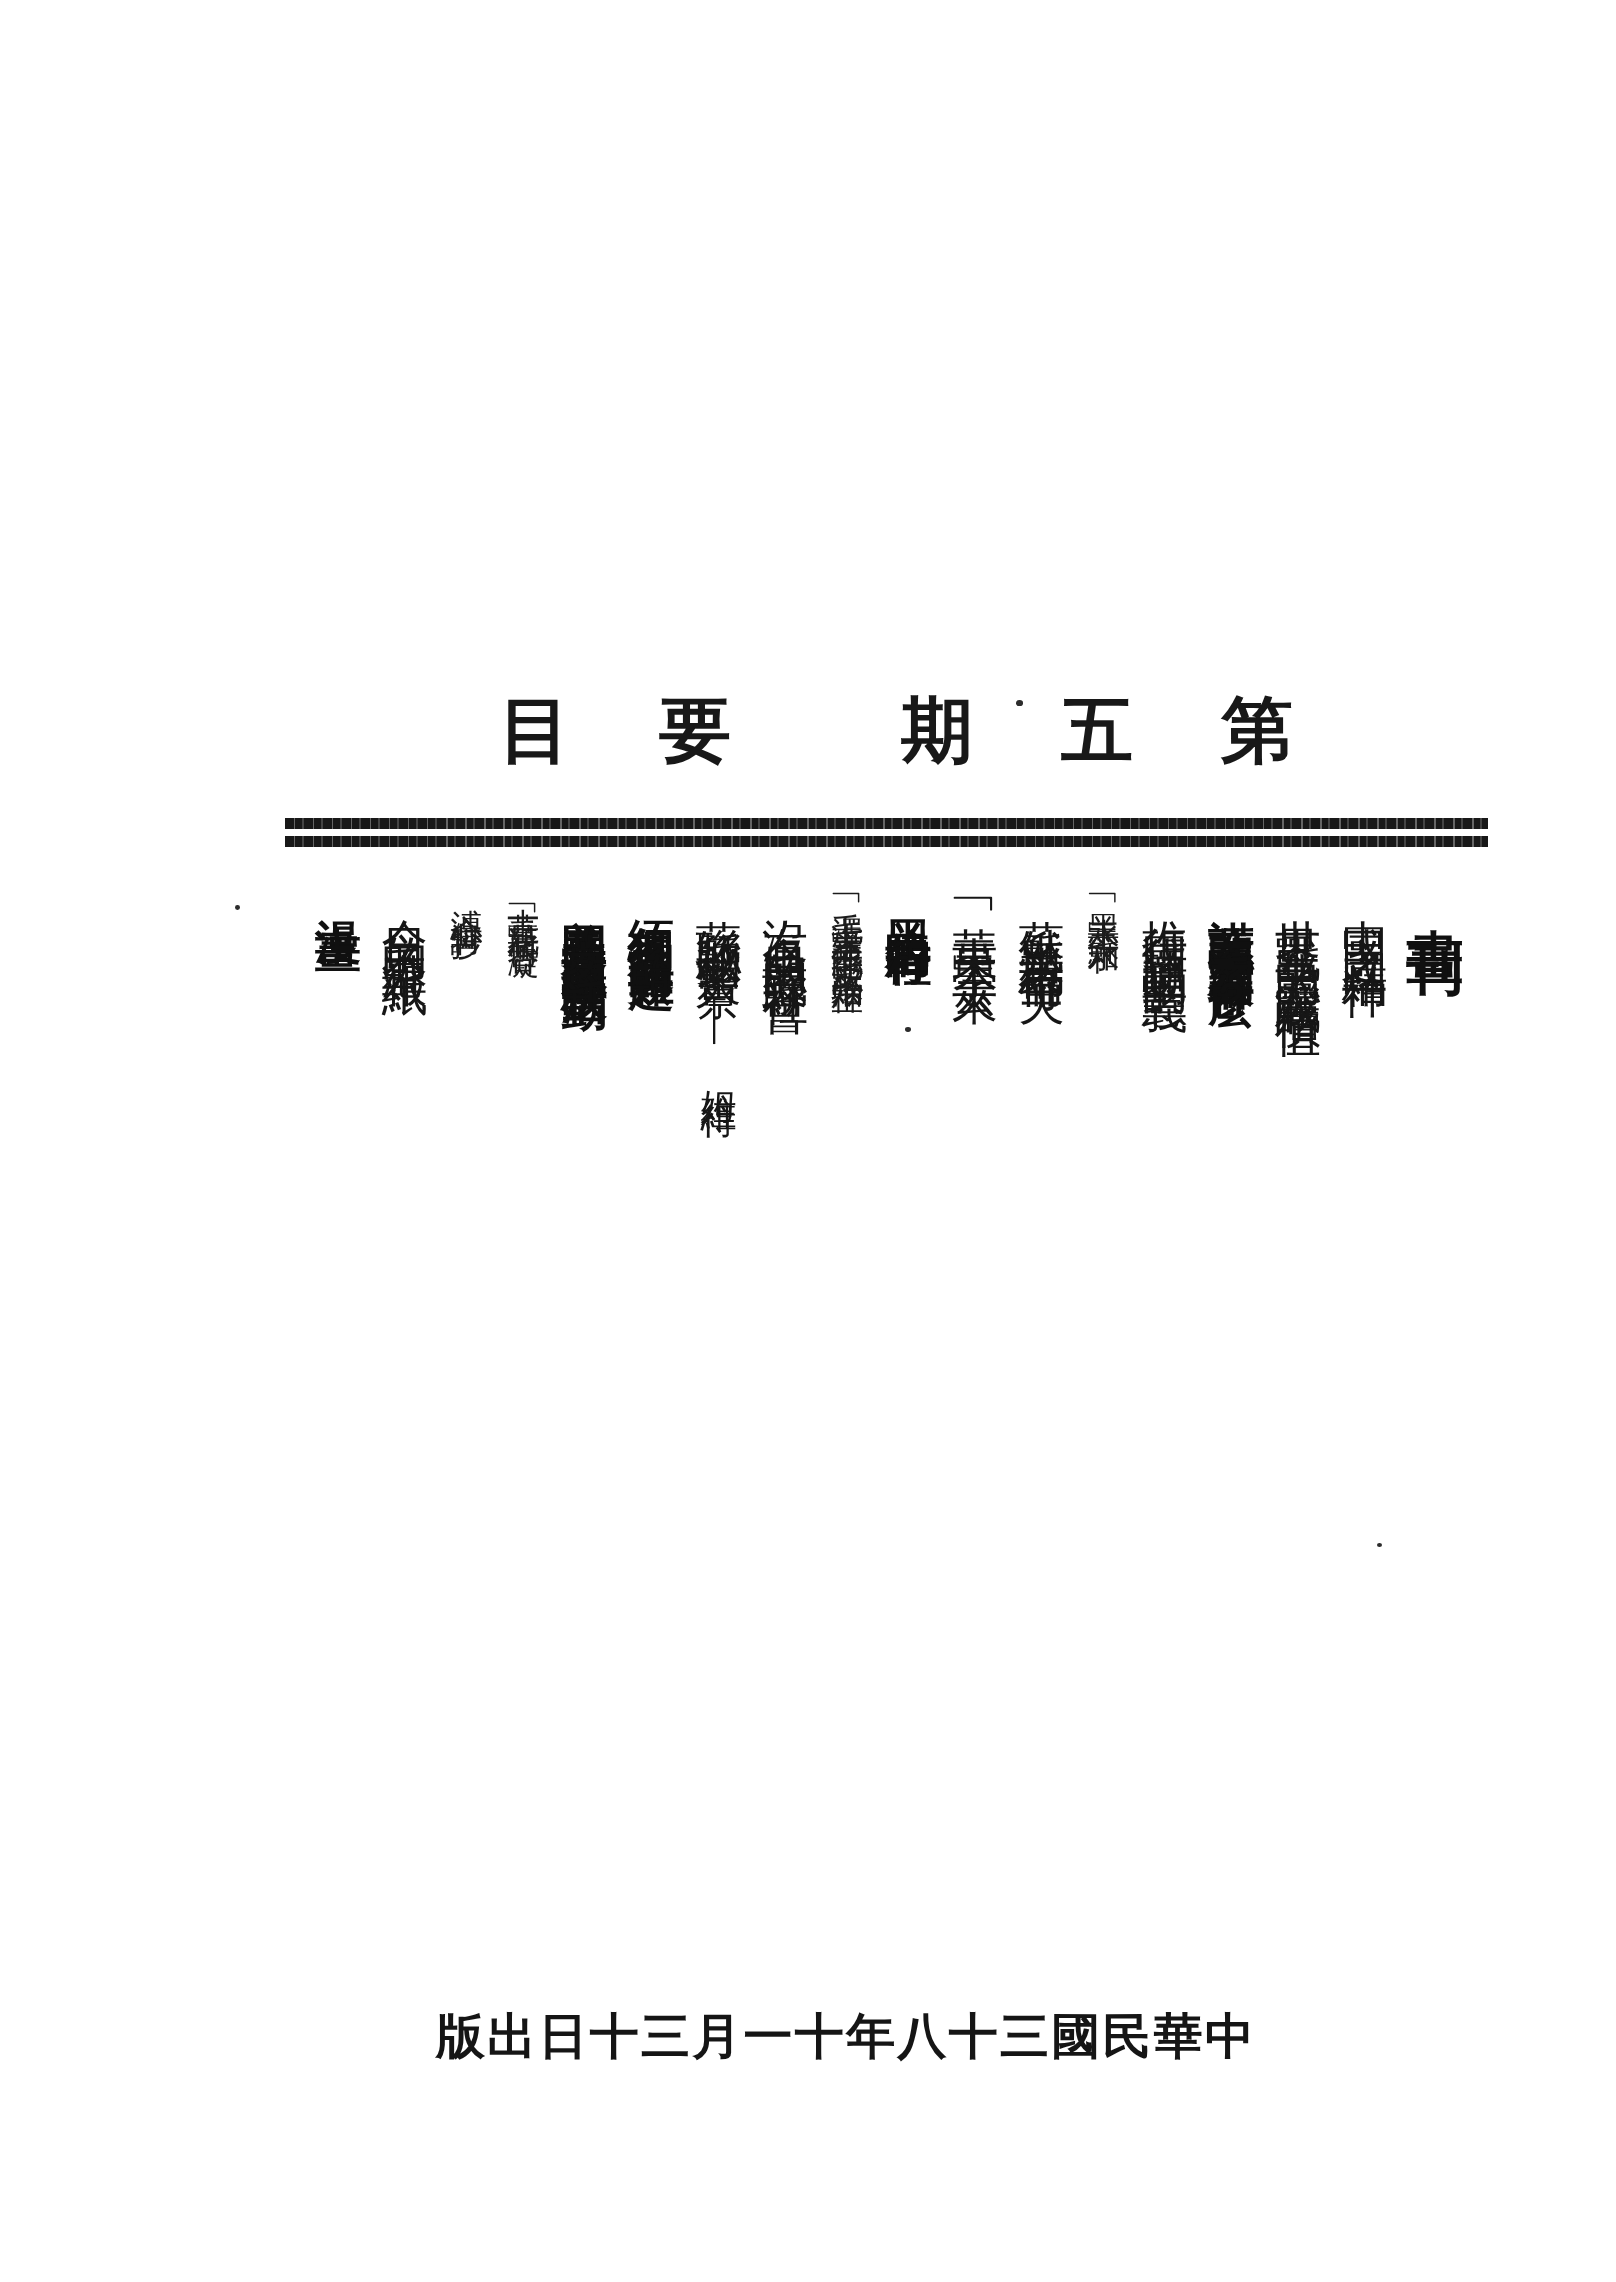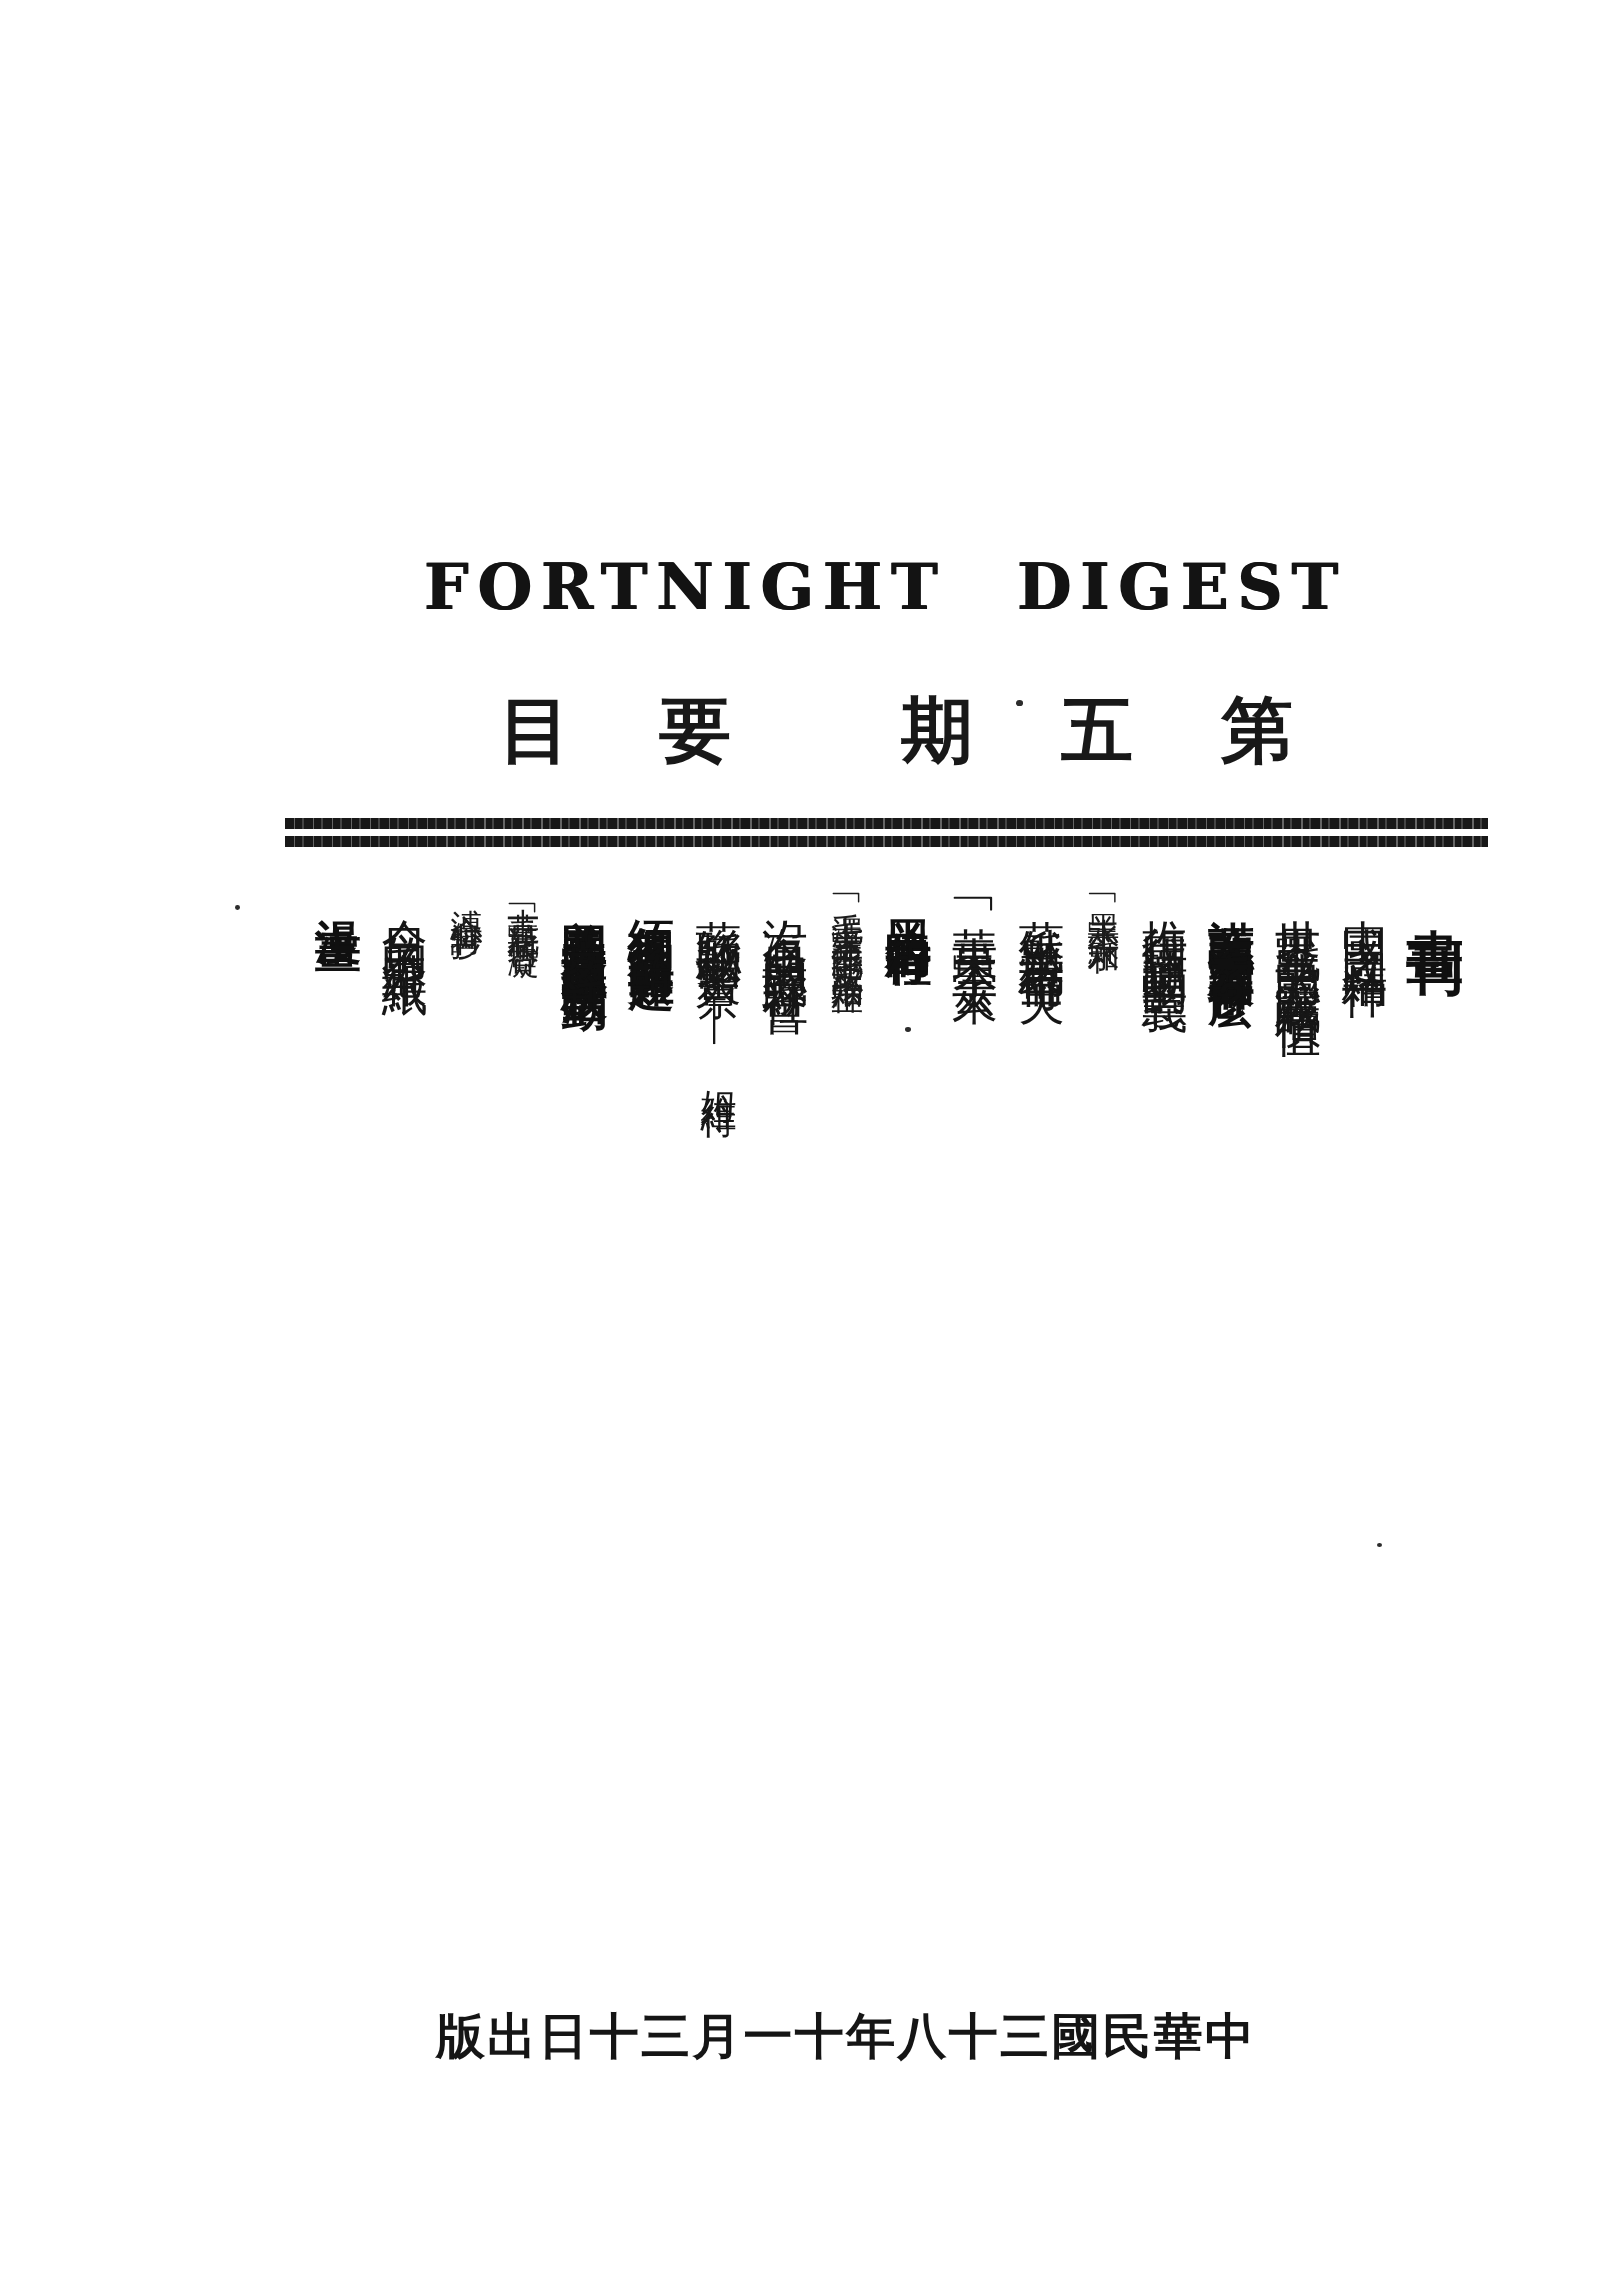--- a/index.html
+++ b/index.html
@@ -146,21 +146,20 @@
   #speck-1 { left: 1016px; top: 700px;  width: 6.7px; height: 5.7px; }
   #speck-2 { left: 235px;  top: 905px;  width: 4.8px; height: 4.8px; }
   #speck-3 { left: 905px;  top: 1027px; width: 5.7px; height: 4.8px; }
   #speck-4 { left: 1377px; top: 1543px; width: 4.8px; height: 3.8px; }
 </style>
 </head>
 <body>
 
 <div id="page">
 
-  <div id="masthead">FORTNIGHT DIGEST</div>
 
   <div id="issue-heading">
       <div class="head-group">
         <span class="head-char">第</span>
         <span class="head-char">五</span>
         <span class="head-char">期</span>
       </div>
       <div class="head-group">
         <span class="head-char">要</span>
         <span class="head-char">目</span>

